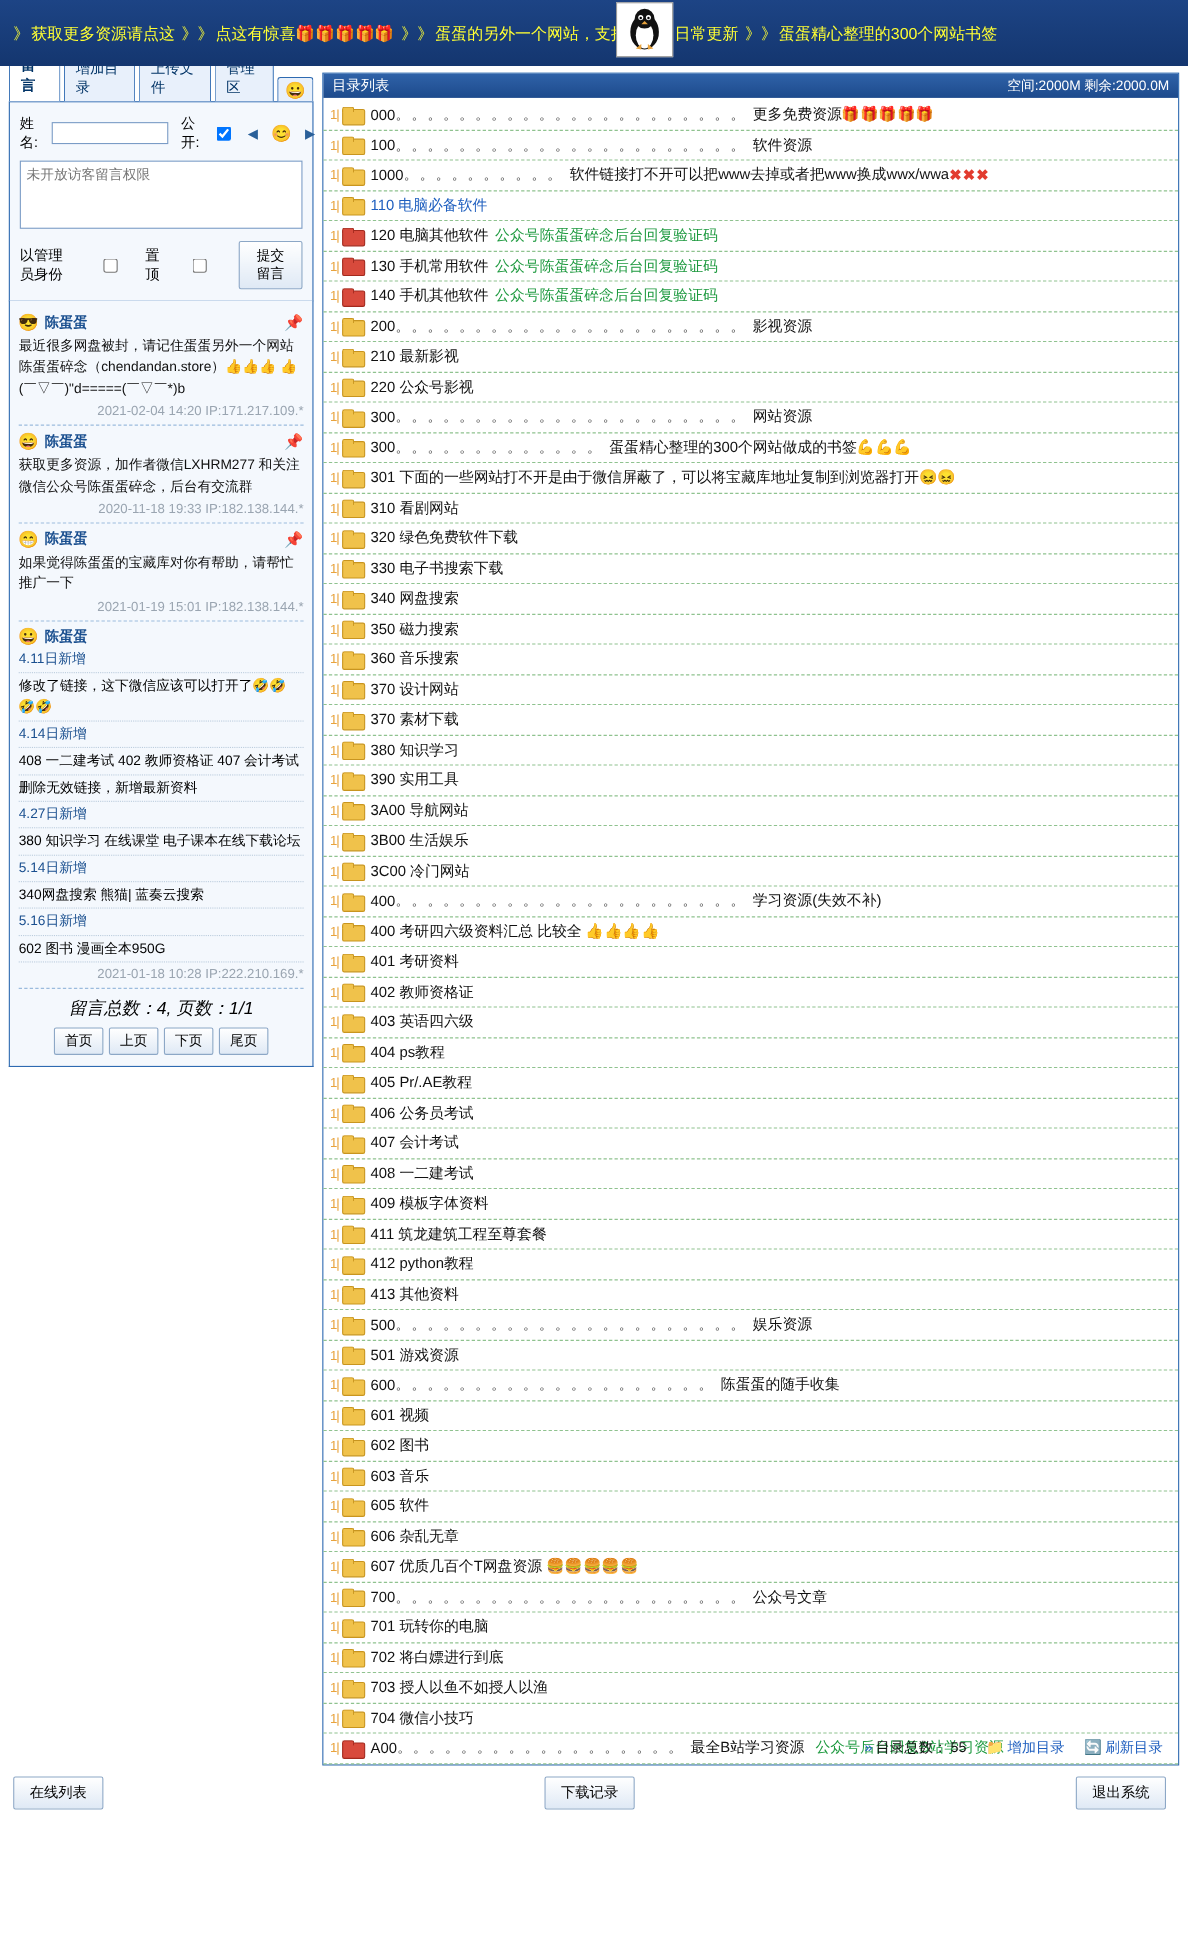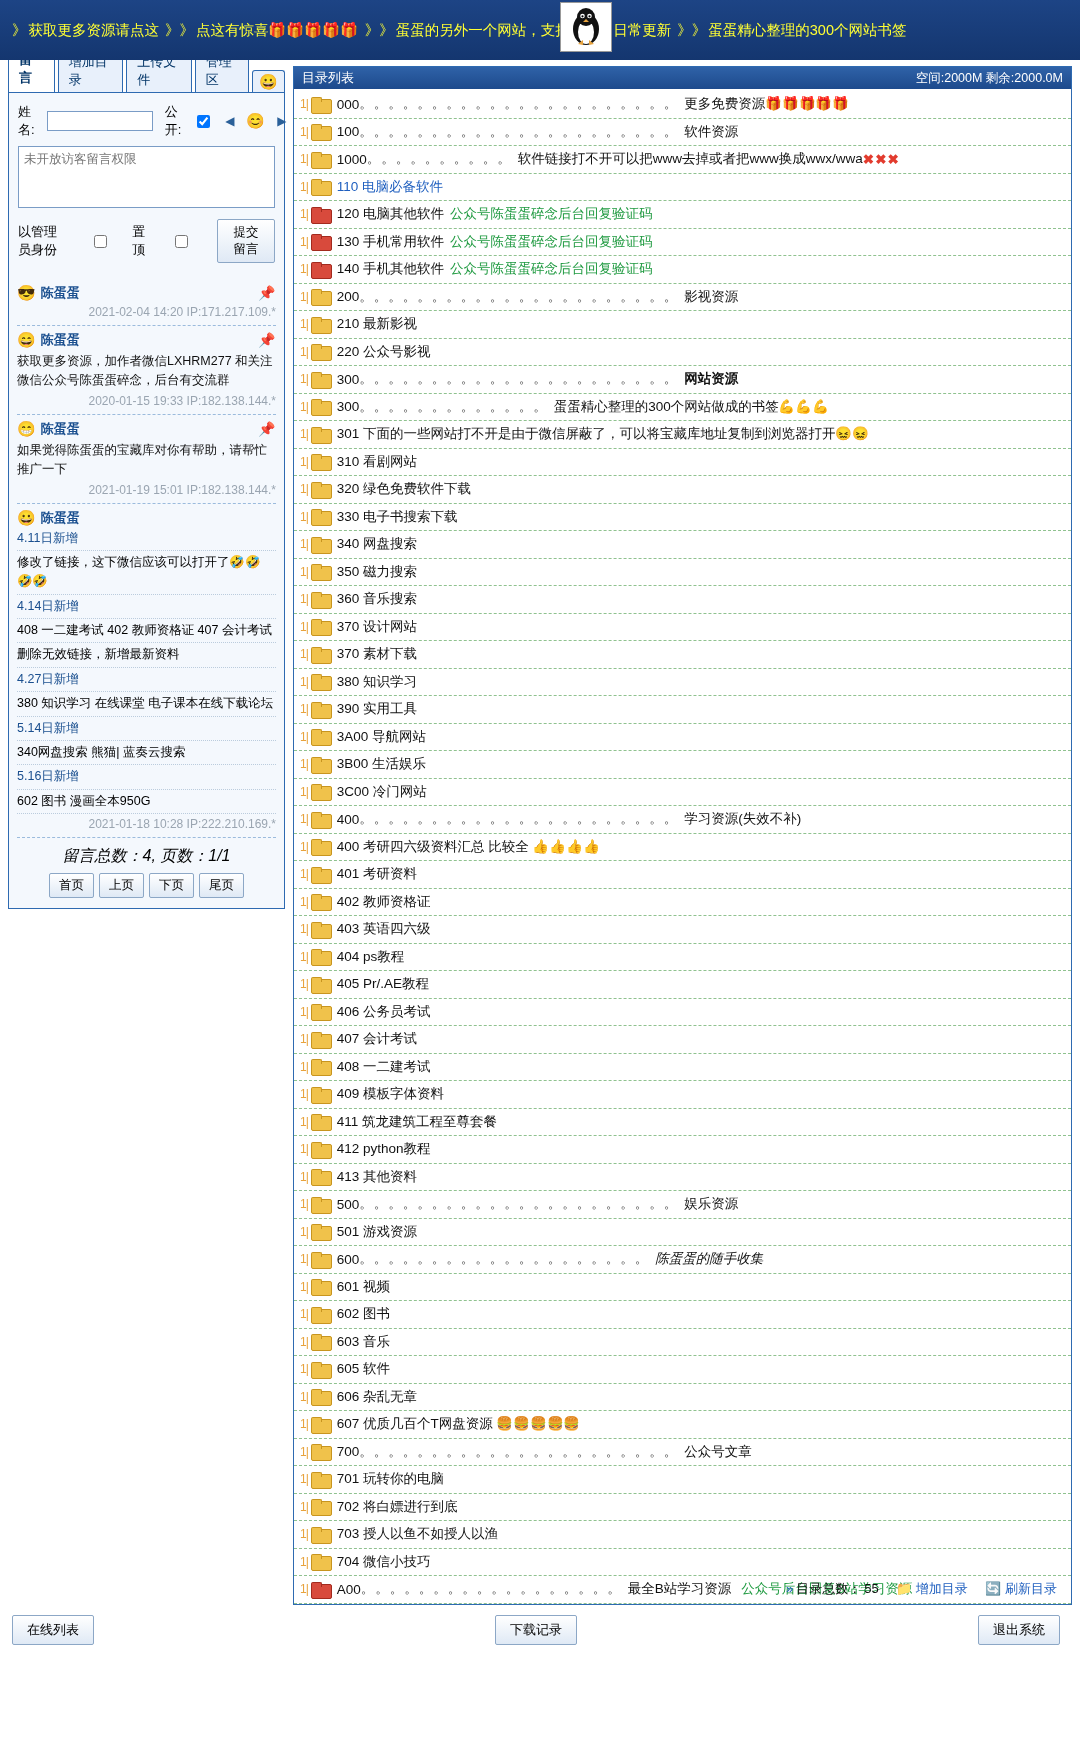--- a/index.html
+++ b/index.html
@@ -296,31 +296,32 @@
       </div>
 
       <div class="msglist">
 
         <div class="msgitem">
           <div class="msghead">
             <span class="face">😎</span>
             <span>陈蛋蛋</span>
             <span class="pin">📌</span>
           </div>
+          <div class="msgbody">最近很多网盘被封，请记住蛋蛋另外一个网站 陈蛋蛋碎念（chendandan.store）👍👍👍 👍(￣▽￣)"d=====(￣▽￣*)b</div>
           <div class="msgmeta">2021-02-04 14:20 IP:171.217.109.*</div>
         </div>
 
         <div class="msgitem">
           <div class="msghead">
             <span class="face">😄</span>
             <span>陈蛋蛋</span>
             <span class="pin">📌</span>
           </div>
           <div class="msgbody">获取更多资源，加作者微信LXHRM277 和关注微信公众号陈蛋蛋碎念，后台有交流群</div>
-          <div class="msgmeta">2020-01-15 19:33 IP:182.138.144.*</div>
+          <div class="msgmeta">2020-11-18 19:33 IP:182.138.144.*</div>
         </div>
 
         <div class="msgitem">
           <div class="msghead">
             <span class="face">😁</span>
             <span>陈蛋蛋</span>
             <span class="pin">📌</span>
           </div>
           <div class="msgbody">如果觉得陈蛋蛋的宝藏库对你有帮助，请帮忙推广一下</div>
           <div class="msgmeta">2021-01-19 15:01 IP:182.138.144.*</div>
@@ -421,21 +422,21 @@
           <div class="dirrow">
             <span class="marks">1|</span>
             <span class="folder"></span>
             <span class="dname">220 公众号影视</span>
           </div>
           <div class="dirrow">
             <span class="marks">1|</span>
             <span class="folder"></span>
             <span class="dname">300</span>
             <span class="dots"> 。。。。。。。。。。。。。。。。。。。。。。 </span>
-            <span class="trail" style="margin-left: 6px; font-weight: bold;">网站资源</span>
+            <span class="trail" style="margin-left: 6px;">网站资源</span>
           </div>
           <div class="dirrow">
             <span class="marks">1|</span>
             <span class="folder"></span>
             <span class="dname">300</span>
             <span class="dots"> 。。。。。。。。。。。。。 </span>
             <span class="trail" style="margin-left: 6px;">蛋蛋精心整理的300个网站做成的书签💪💪💪</span>
           </div>
           <div class="dirrow">
             <span class="marks">1|</span>
@@ -589,21 +590,21 @@
           <div class="dirrow">
             <span class="marks">1|</span>
             <span class="folder"></span>
             <span class="dname">501 游戏资源</span>
           </div>
           <div class="dirrow">
             <span class="marks">1|</span>
             <span class="folder"></span>
             <span class="dname">600</span>
             <span class="dots"> 。。。。。。。。。。。。。。。。。。。。 </span>
-            <span class="trail" style="margin-left: 6px; font-style: italic;">陈蛋蛋的随手收集</span>
+            <span class="trail" style="margin-left: 6px;">陈蛋蛋的随手收集</span>
           </div>
           <div class="dirrow">
             <span class="marks">1|</span>
             <span class="folder"></span>
             <span class="dname">601 视频</span>
           </div>
           <div class="dirrow">
             <span class="marks">1|</span>
             <span class="folder"></span>
             <span class="dname">602 图书</span>

